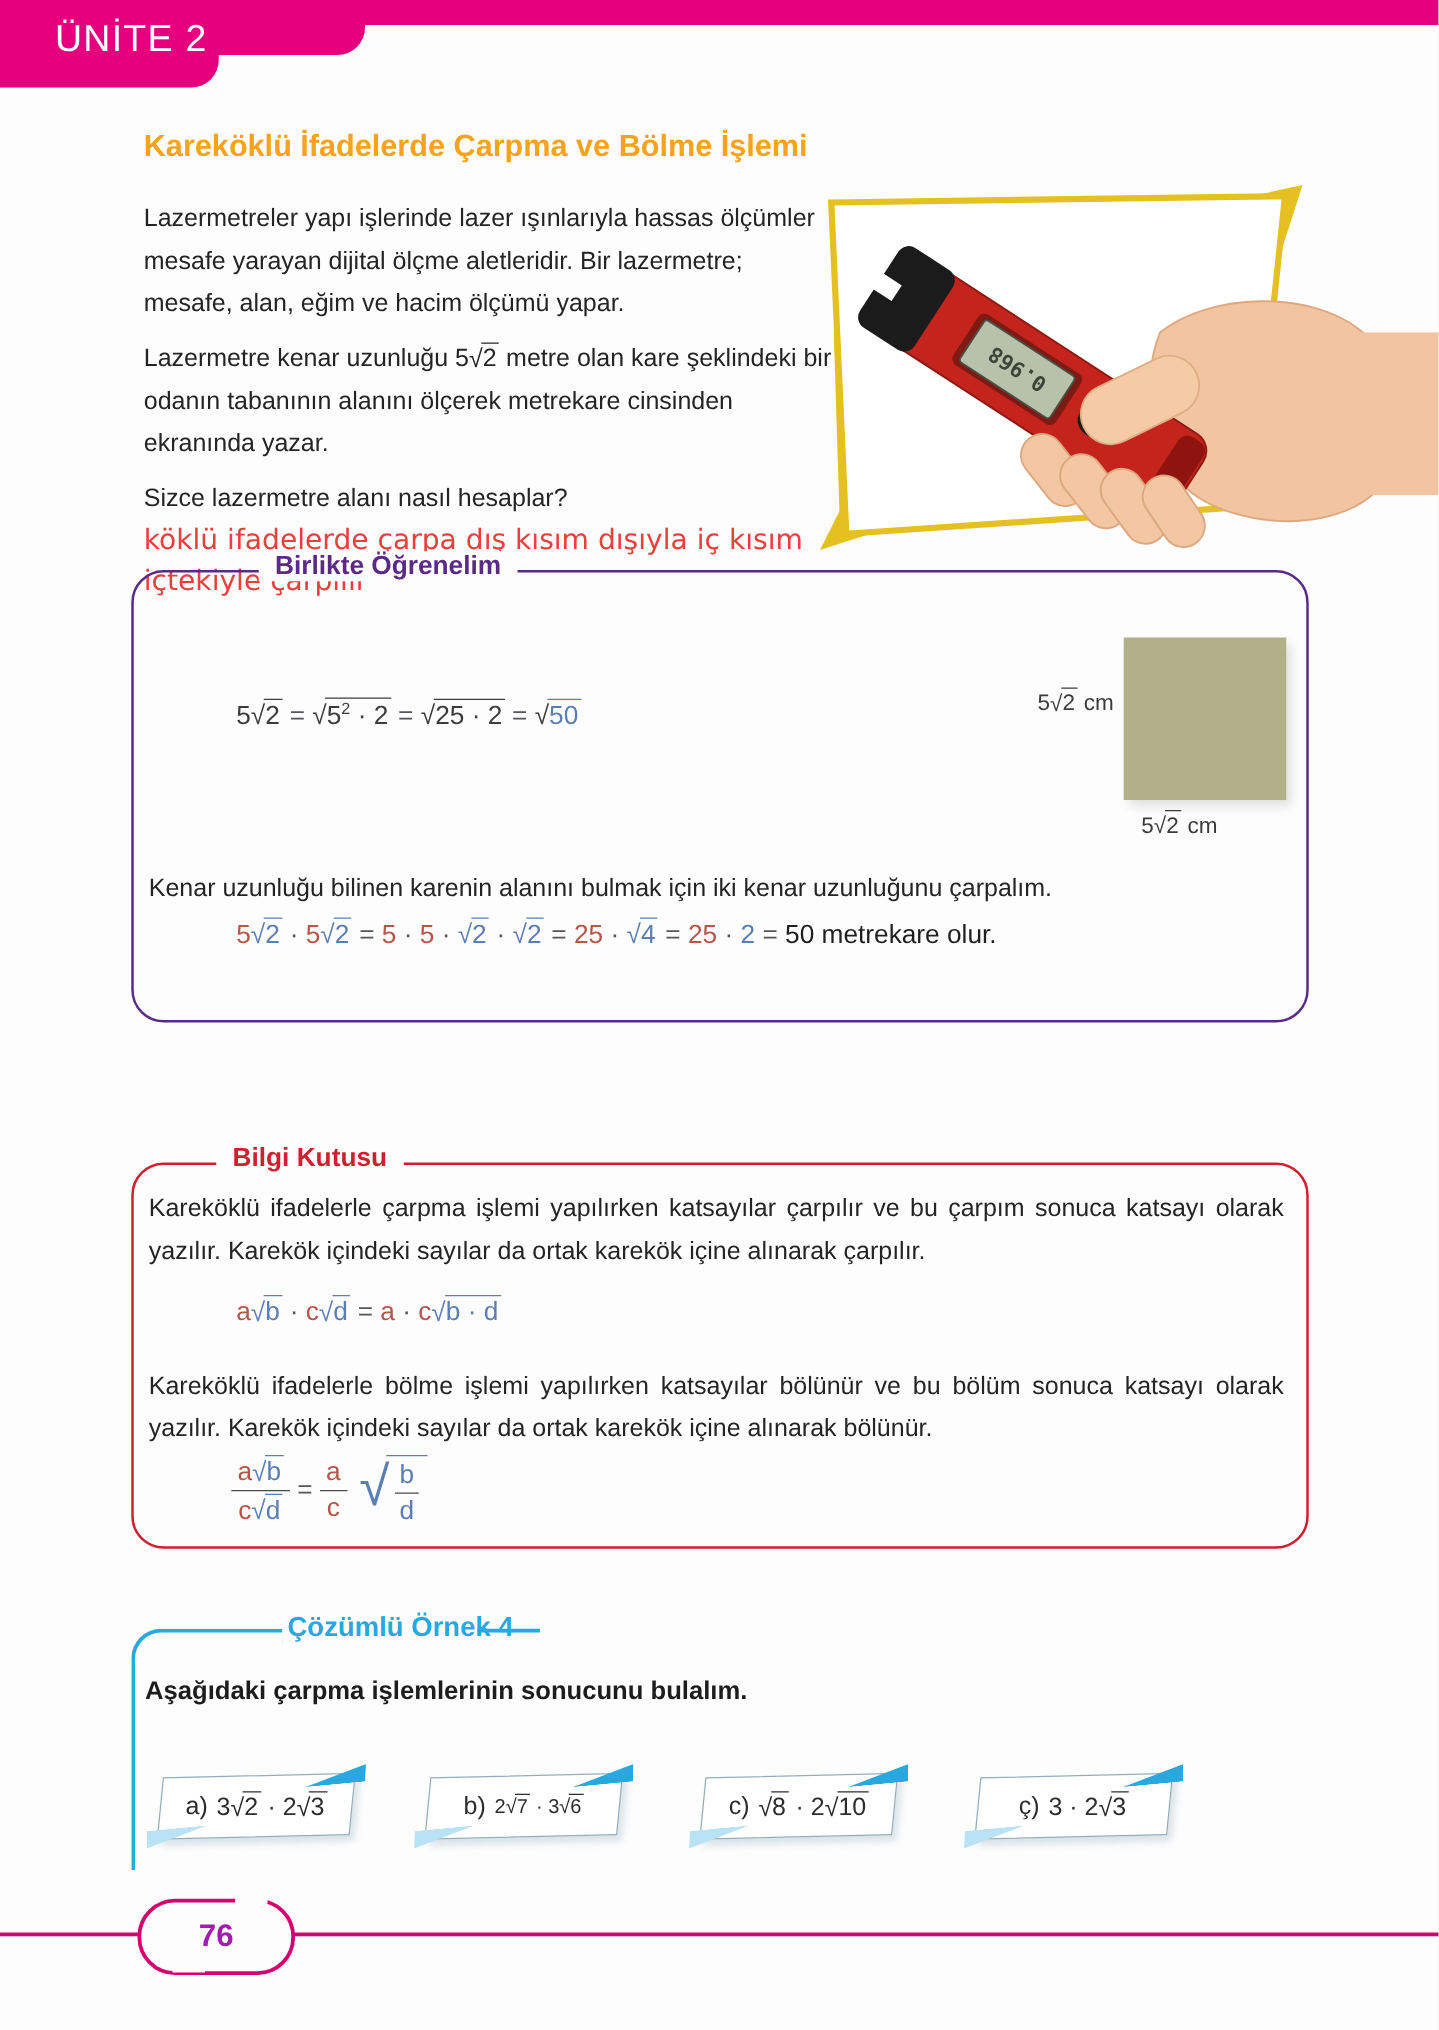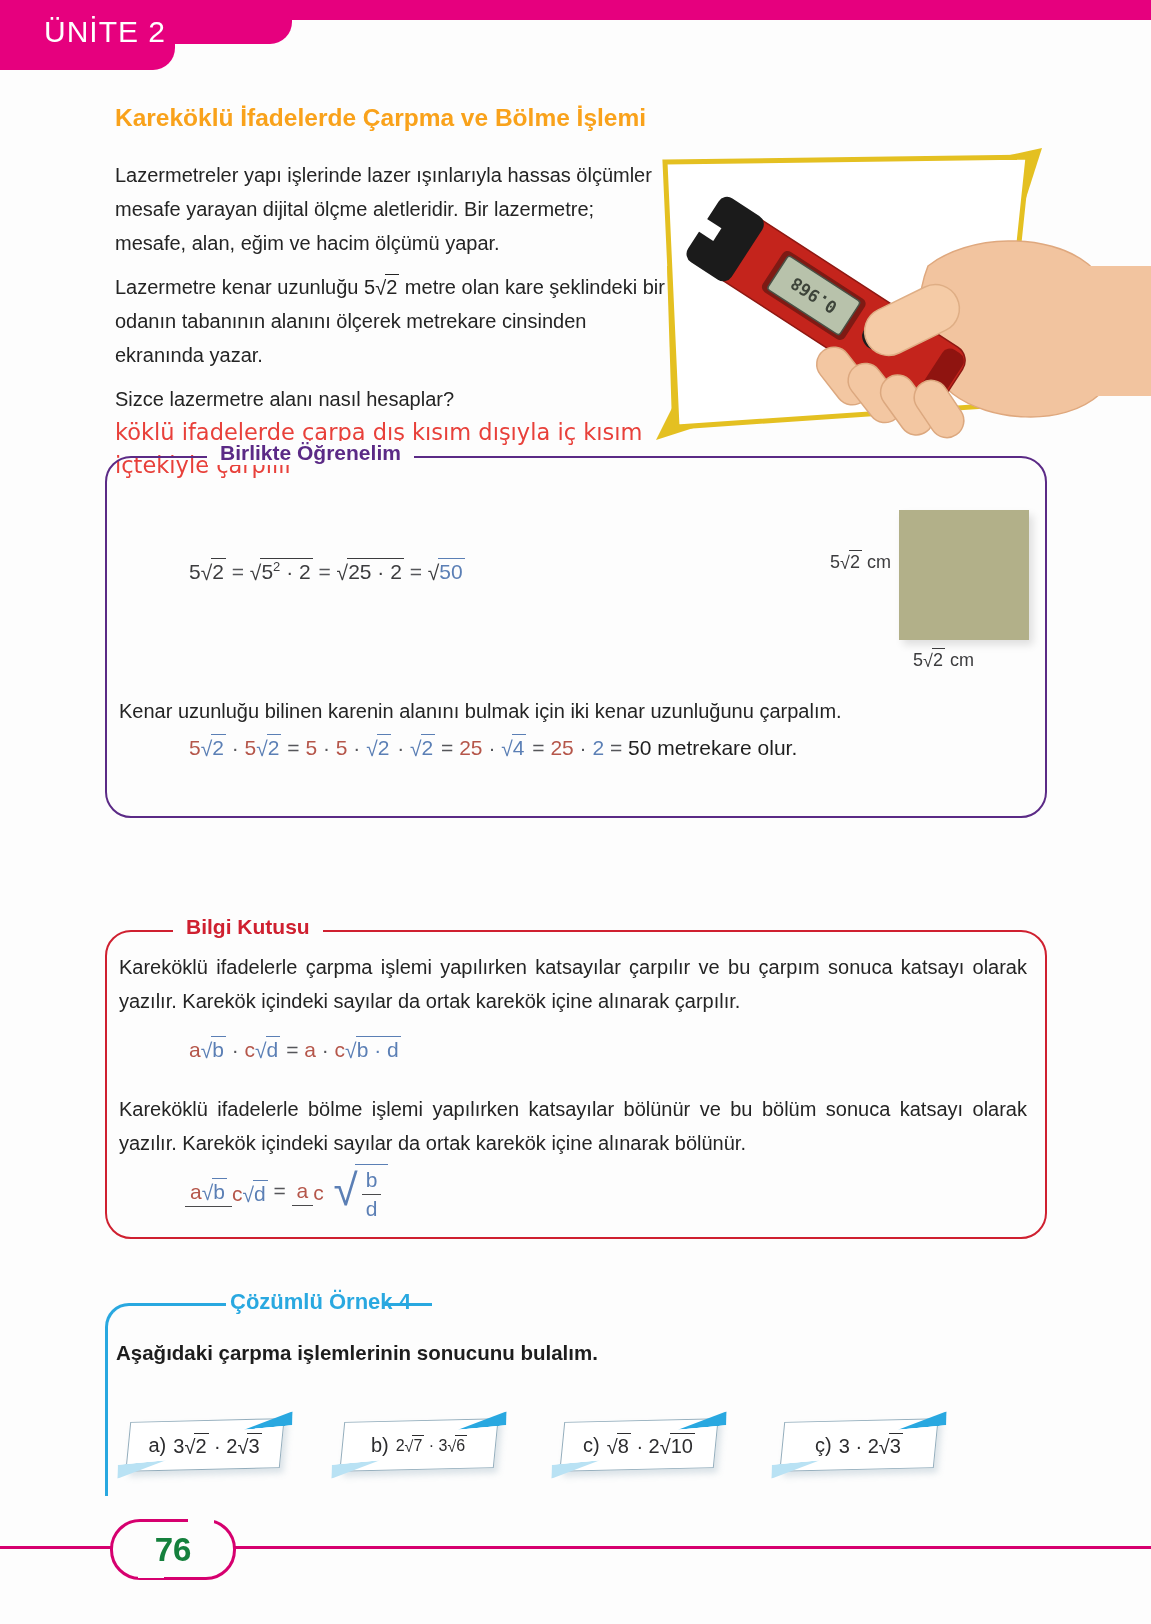--- a/index.html
+++ b/index.html
@@ -37,21 +37,21 @@
   .sq .rs{display:inline-block;margin-right:-1px;transform:translateY(0.5px);}
   .sq .rc{display:inline-block;border-top:1.6px solid currentColor;padding:1px 2px 0 1px;line-height:1.15;}
   .mr{color:#b5564a;}
   .mb{color:#5b7fb5;}
   .gr{color:#55565a;}
   sup{font-size:0.62em;}
 
   .sqfig{left:792px;top:52px;width:130px;height:130px;background:#b2b089;box-shadow:4px 5px 8px rgba(0,0,0,0.12);}
   .sqlab{position:absolute;font-size:18px;color:#3c3c3e;white-space:nowrap;}
 
-  .frac{display:inline-flex;flex-direction:row;text-align:center;vertical-align:middle;line-height:1.15;}
+  .frac{display:inline-flex;flex-direction:column;text-align:center;vertical-align:middle;line-height:1.15;}
   .frac .fnum{border-bottom:1.7px solid #4a4a4c;padding:0 5px 2px;}
   .frac .fden{padding-top:2px;}
   .bigrad{display:inline-block;font-size:44px;line-height:0.85;vertical-align:middle;margin:0 -3px 0 4px;color:#5b7fb5;transform:translateY(-3px);}
   .underroot{display:inline-flex;flex-direction:column;text-align:center;vertical-align:middle;line-height:1.15;
              border-top:1.8px solid #5b7fb5;padding:3px 7px 0;}
   .underroot .fnum{border-bottom:1.7px solid #4a4a4c;padding:0 4px 2px;}
   .underroot .fden{padding-top:2px;}
 
   
   .blue-corner{left:105px;top:1303px;width:118px;height:190px;border-left:3px solid #29a8e0;border-top:3px solid #29a8e0;border-top-left-radius:24px;}
@@ -67,21 +67,21 @@
   .acc2{position:absolute;bottom:-6px;left:-9px;width:48px;height:14px;background:#b9e2f4;
         clip-path:polygon(0 0,100% 0,0 100%);transform:rotate(-4deg);}
   .pcontent{position:absolute;inset:0;display:flex;align-items:center;justify-content:center;gap:7px;font-size:20px;color:#2c2c2e;}
 
   
   .foot-line{left:0;top:1546px;width:1151px;height:3px;background:#d6006f;}
   .foot-capsule{left:110px;top:1519px;width:120px;height:55px;border:3px solid #d6006f;border-radius:30px;background:#fdfdfd;
                 display:flex;align-items:center;justify-content:center;}
   .foot-gap1{left:188px;top:1517px;width:26px;height:6px;background:#fdfdfd;}
   .foot-gap2{left:138px;top:1572px;width:26px;height:6px;background:#fdfdfd;}
-  .pagenum{font-size:33px;font-weight:bold;color:#15803d;}
+  .pagenum{font-size:25px;font-weight:bold;color:#a21caf;}
 
   .illus{left:648px;top:146px;width:503px;height:298px;}
 </style>
 </head>
 <body>
 
 <div class="page">
 
   <div class="abs hdr-strip"></div>
   <div class="abs hdr-tab2"></div>

